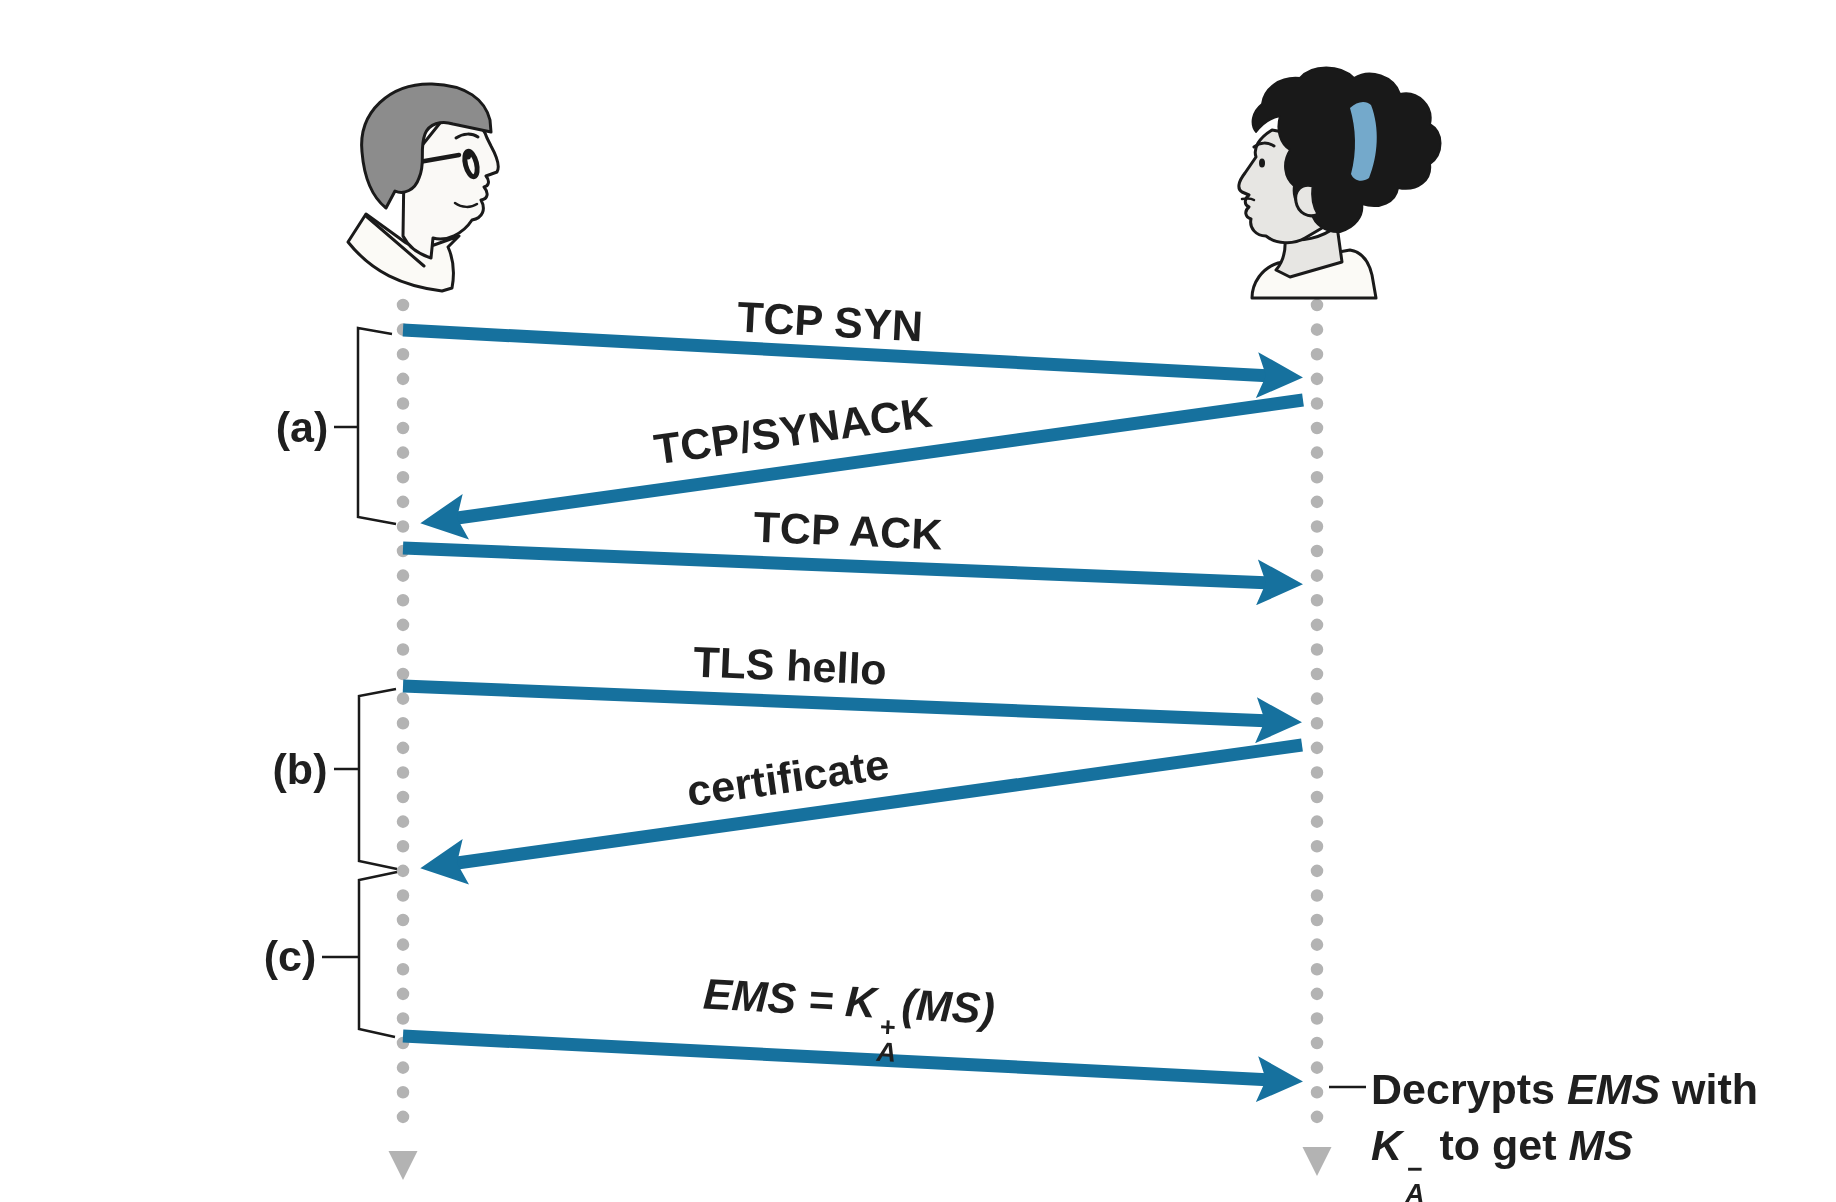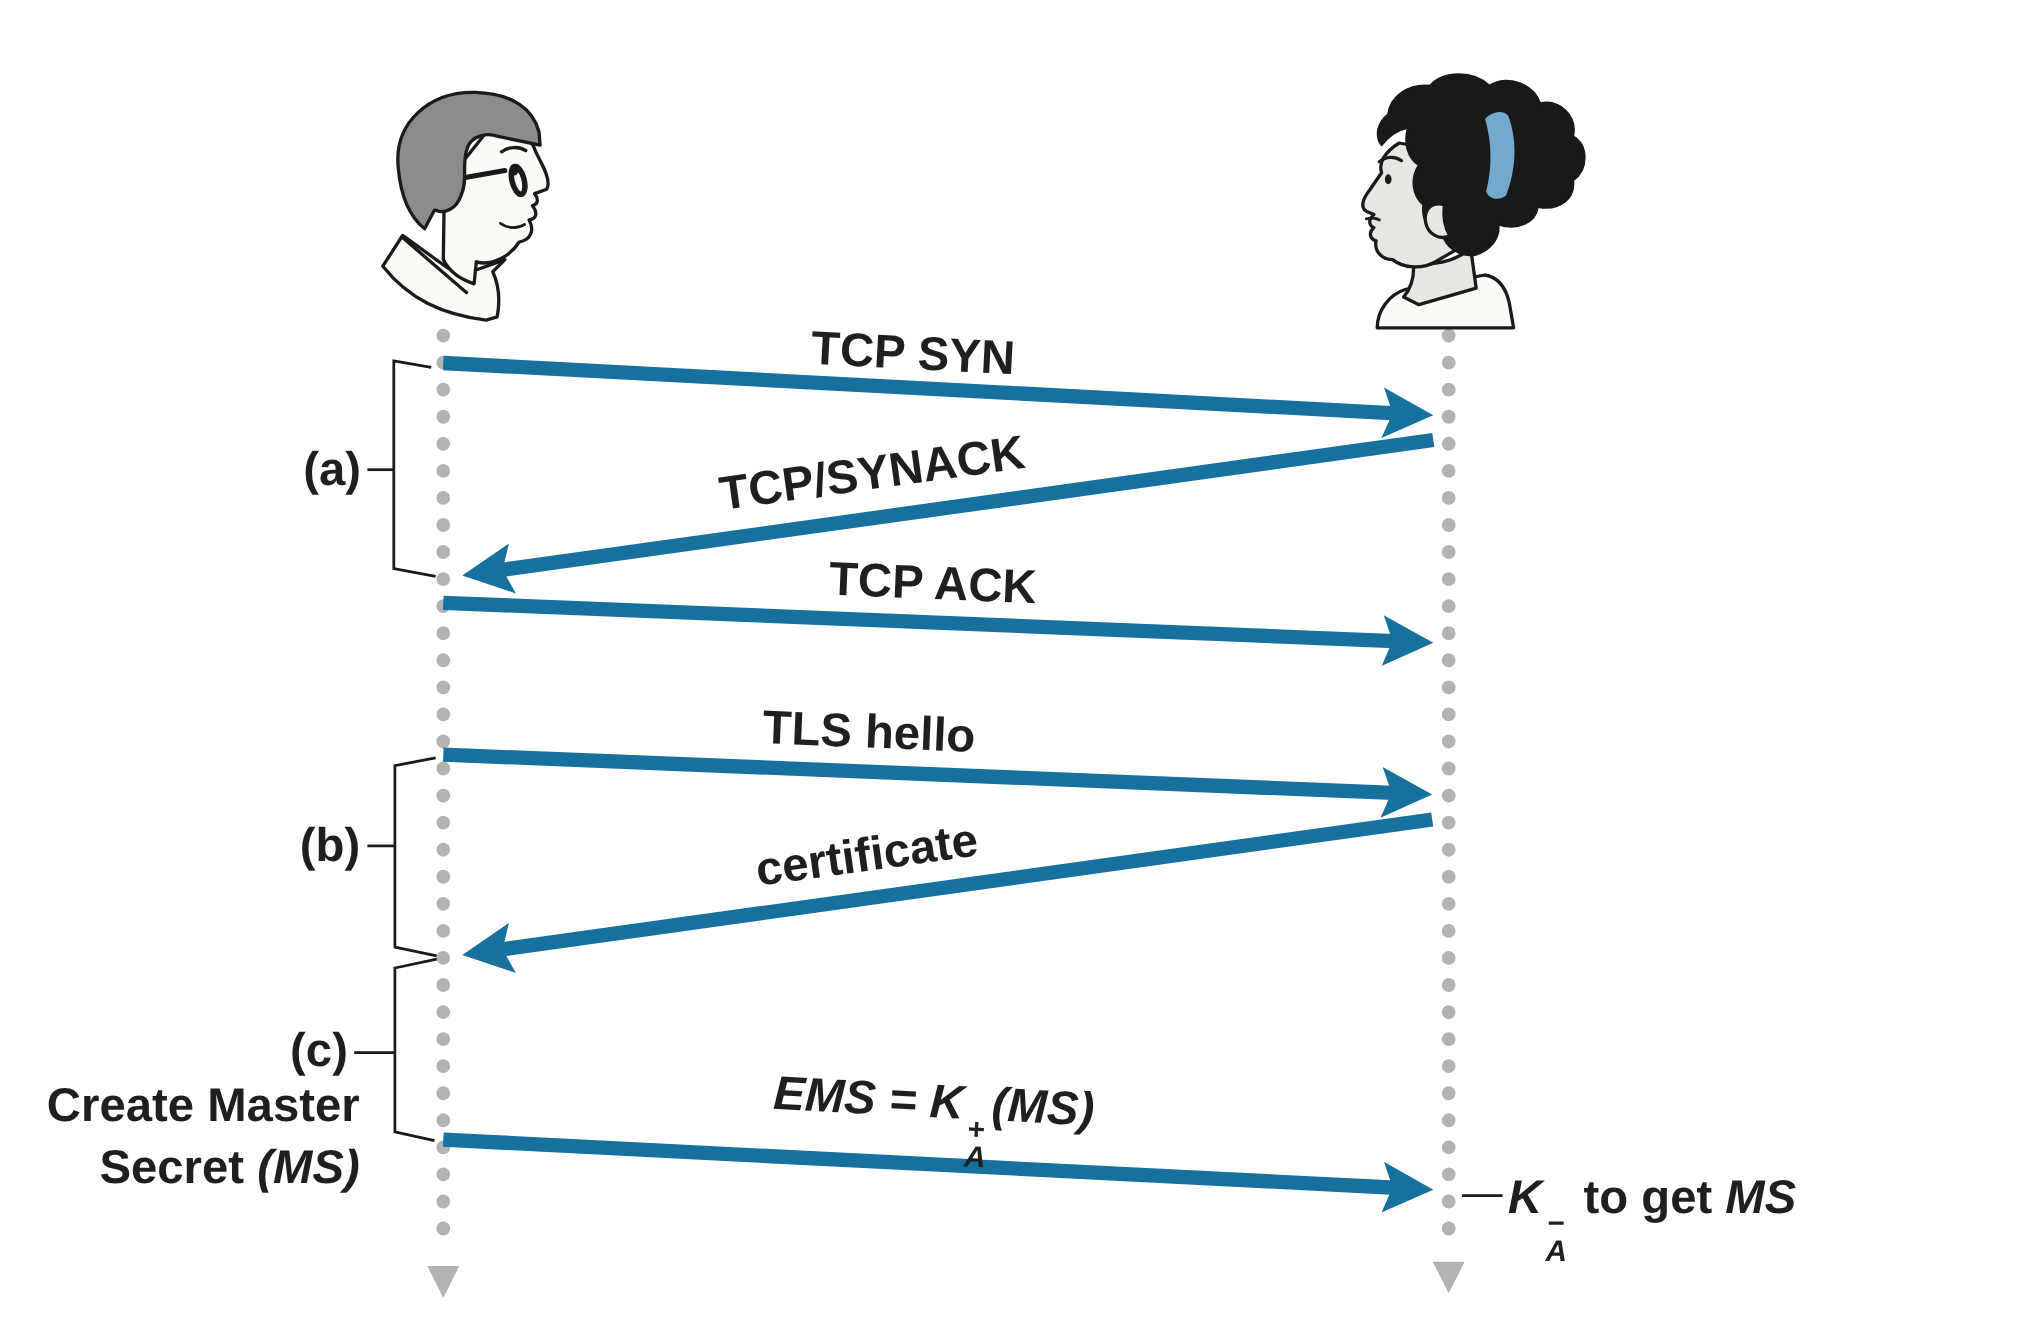--- a/index.html
+++ b/index.html
@@ -118,25 +118,22 @@
     <span>EMS = K</span><span class="stack">
         <span class="sp">+</span>
         <span class="sb">A</span>
       </span><span>(MS)</span>
   </div>
 
   <div class="phase" style="left:302px;top:427px;">(a)</div>
   <div class="phase" style="left:300px;top:769px;">(b)</div>
   <div class="phase" style="left:290px;top:956px;">(c)</div>
 
-  <div class="note note-left" style="right:1509px;top:977px;">
-    <div>Create Master</div>
-    <div><span>Secret </span><span class="it">(MS)</span></div>
-  </div>
 
   <div class="note" style="left:1371px;top:1061px;">
+    <div><span>Decrypts </span><span class="it">EMS</span><span> with</span></div>
     <div><span class="it">K</span><span class="stack">
           <span class="sp">−</span>
           <span class="sb">A</span>
         </span><span> to get </span><span class="it">MS</span></div>
   </div>
 
 </div>
 
 </body></html>

